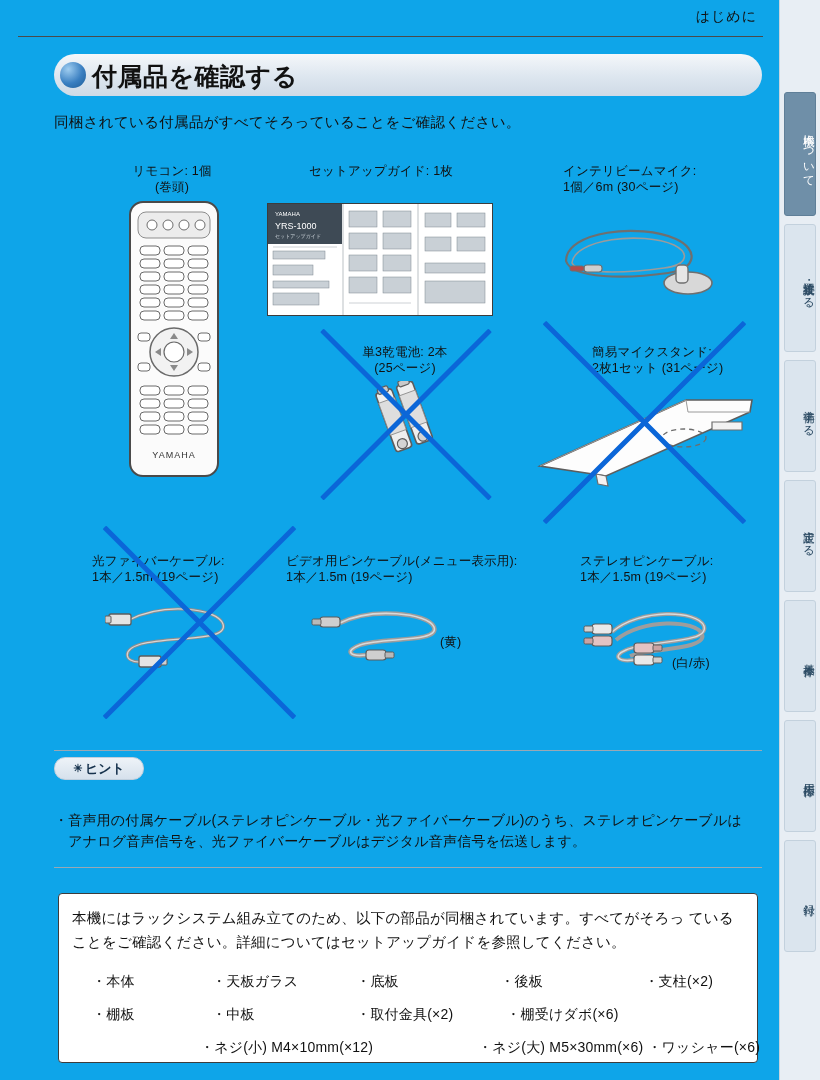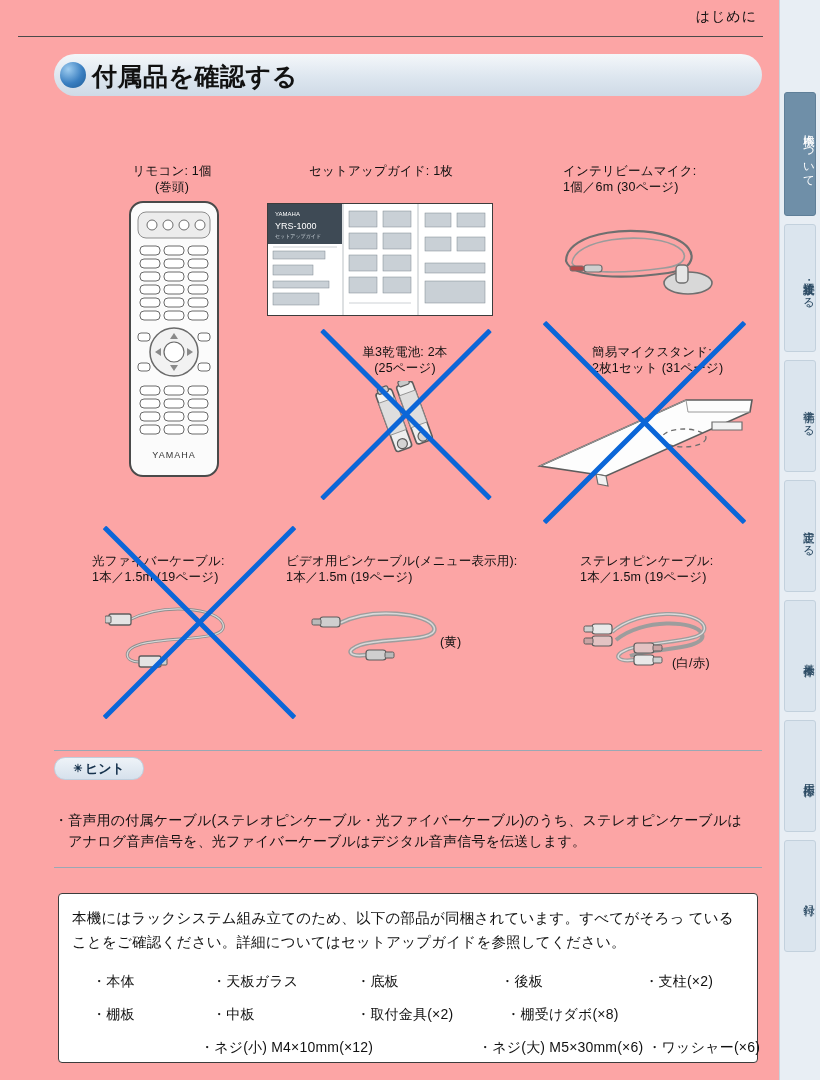--- a/index.html
+++ b/index.html
@@ -50,21 +50,21 @@
     color: #ffffff;
     border-color: #5f7f98;
   }
 
   
   #page {
     position: absolute;
     top: 0; left: 0;
     width: 779px;
     height: 1080px;
-    background: #fca5a5;
+    background: #0ea5e9;
     text-decoration: underline;
   }
   #header-rule {
     position: absolute;
     top: 36px; left: 18px;
     width: 745px;
     height: 1px;
     background: #4a4a4a;
   }
   #header-title {
@@ -201,20 +201,21 @@
 
 <div id="page">
 
   <div id="header-title">はじめに</div>
   <div id="header-rule"></div>
 
   <div id="section-bar"></div>
   <div id="section-bullet"></div>
   <div id="section-title">付属品を確認する</div>
 
+  <div id="intro-text">同梱されている付属品がすべてそろっていることをご確認ください。</div>
 
   <div class="cap center" style="top:163px; left:92px; width:160px;">
     <div>リモコン: 1個</div>
     <div>(巻頭)</div>
   </div>
   <div class="ill" style="top:200px; left:128px;">
     <svg width="92" height="278" viewBox="0 0 92 278">
       <rect x="2" y="2" width="88" height="274" rx="13" fill="#fbfbfb" stroke="#4a4a4a" stroke-width="2"></rect>
       <rect x="10" y="12" width="72" height="26" rx="8" fill="#ececec" stroke="#8d8d8d" stroke-width="1"></rect>
       <circle cx="24" cy="25" r="5" fill="#fff" stroke="#6d6d6d"></circle>
@@ -447,21 +448,21 @@
     <span style="width:116px;">・本体</span>
     <span style="width:140px;">・天板ガラス</span>
     <span style="width:140px;">・底板</span>
     <span style="width:140px;">・後板</span>
     <span>・支柱(×2)</span>
   </div>
   <div class="parts-row" style="top:1006px; left:72px; width:668px;">
     <span style="width:116px;">・棚板</span>
     <span style="width:140px;">・中板</span>
     <span style="width:146px;">・取付金具(×2)</span>
-    <span>・棚受けダボ(×8)</span>
+    <span>・棚受けダボ(×6)</span>
   </div>
   <div class="parts-row" style="top:1039px; left:72px; width:668px;text-align:right;">
     <span style="width:256px;">・ネジ(小) M4×10mm(×12)</span>
     <span style="width:266px;">・ネジ(大) M5×30mm(×6)</span>
     <span>・ワッシャー(×6)</span>
   </div>
 
 </div>
 
 <div id="side-rail">

